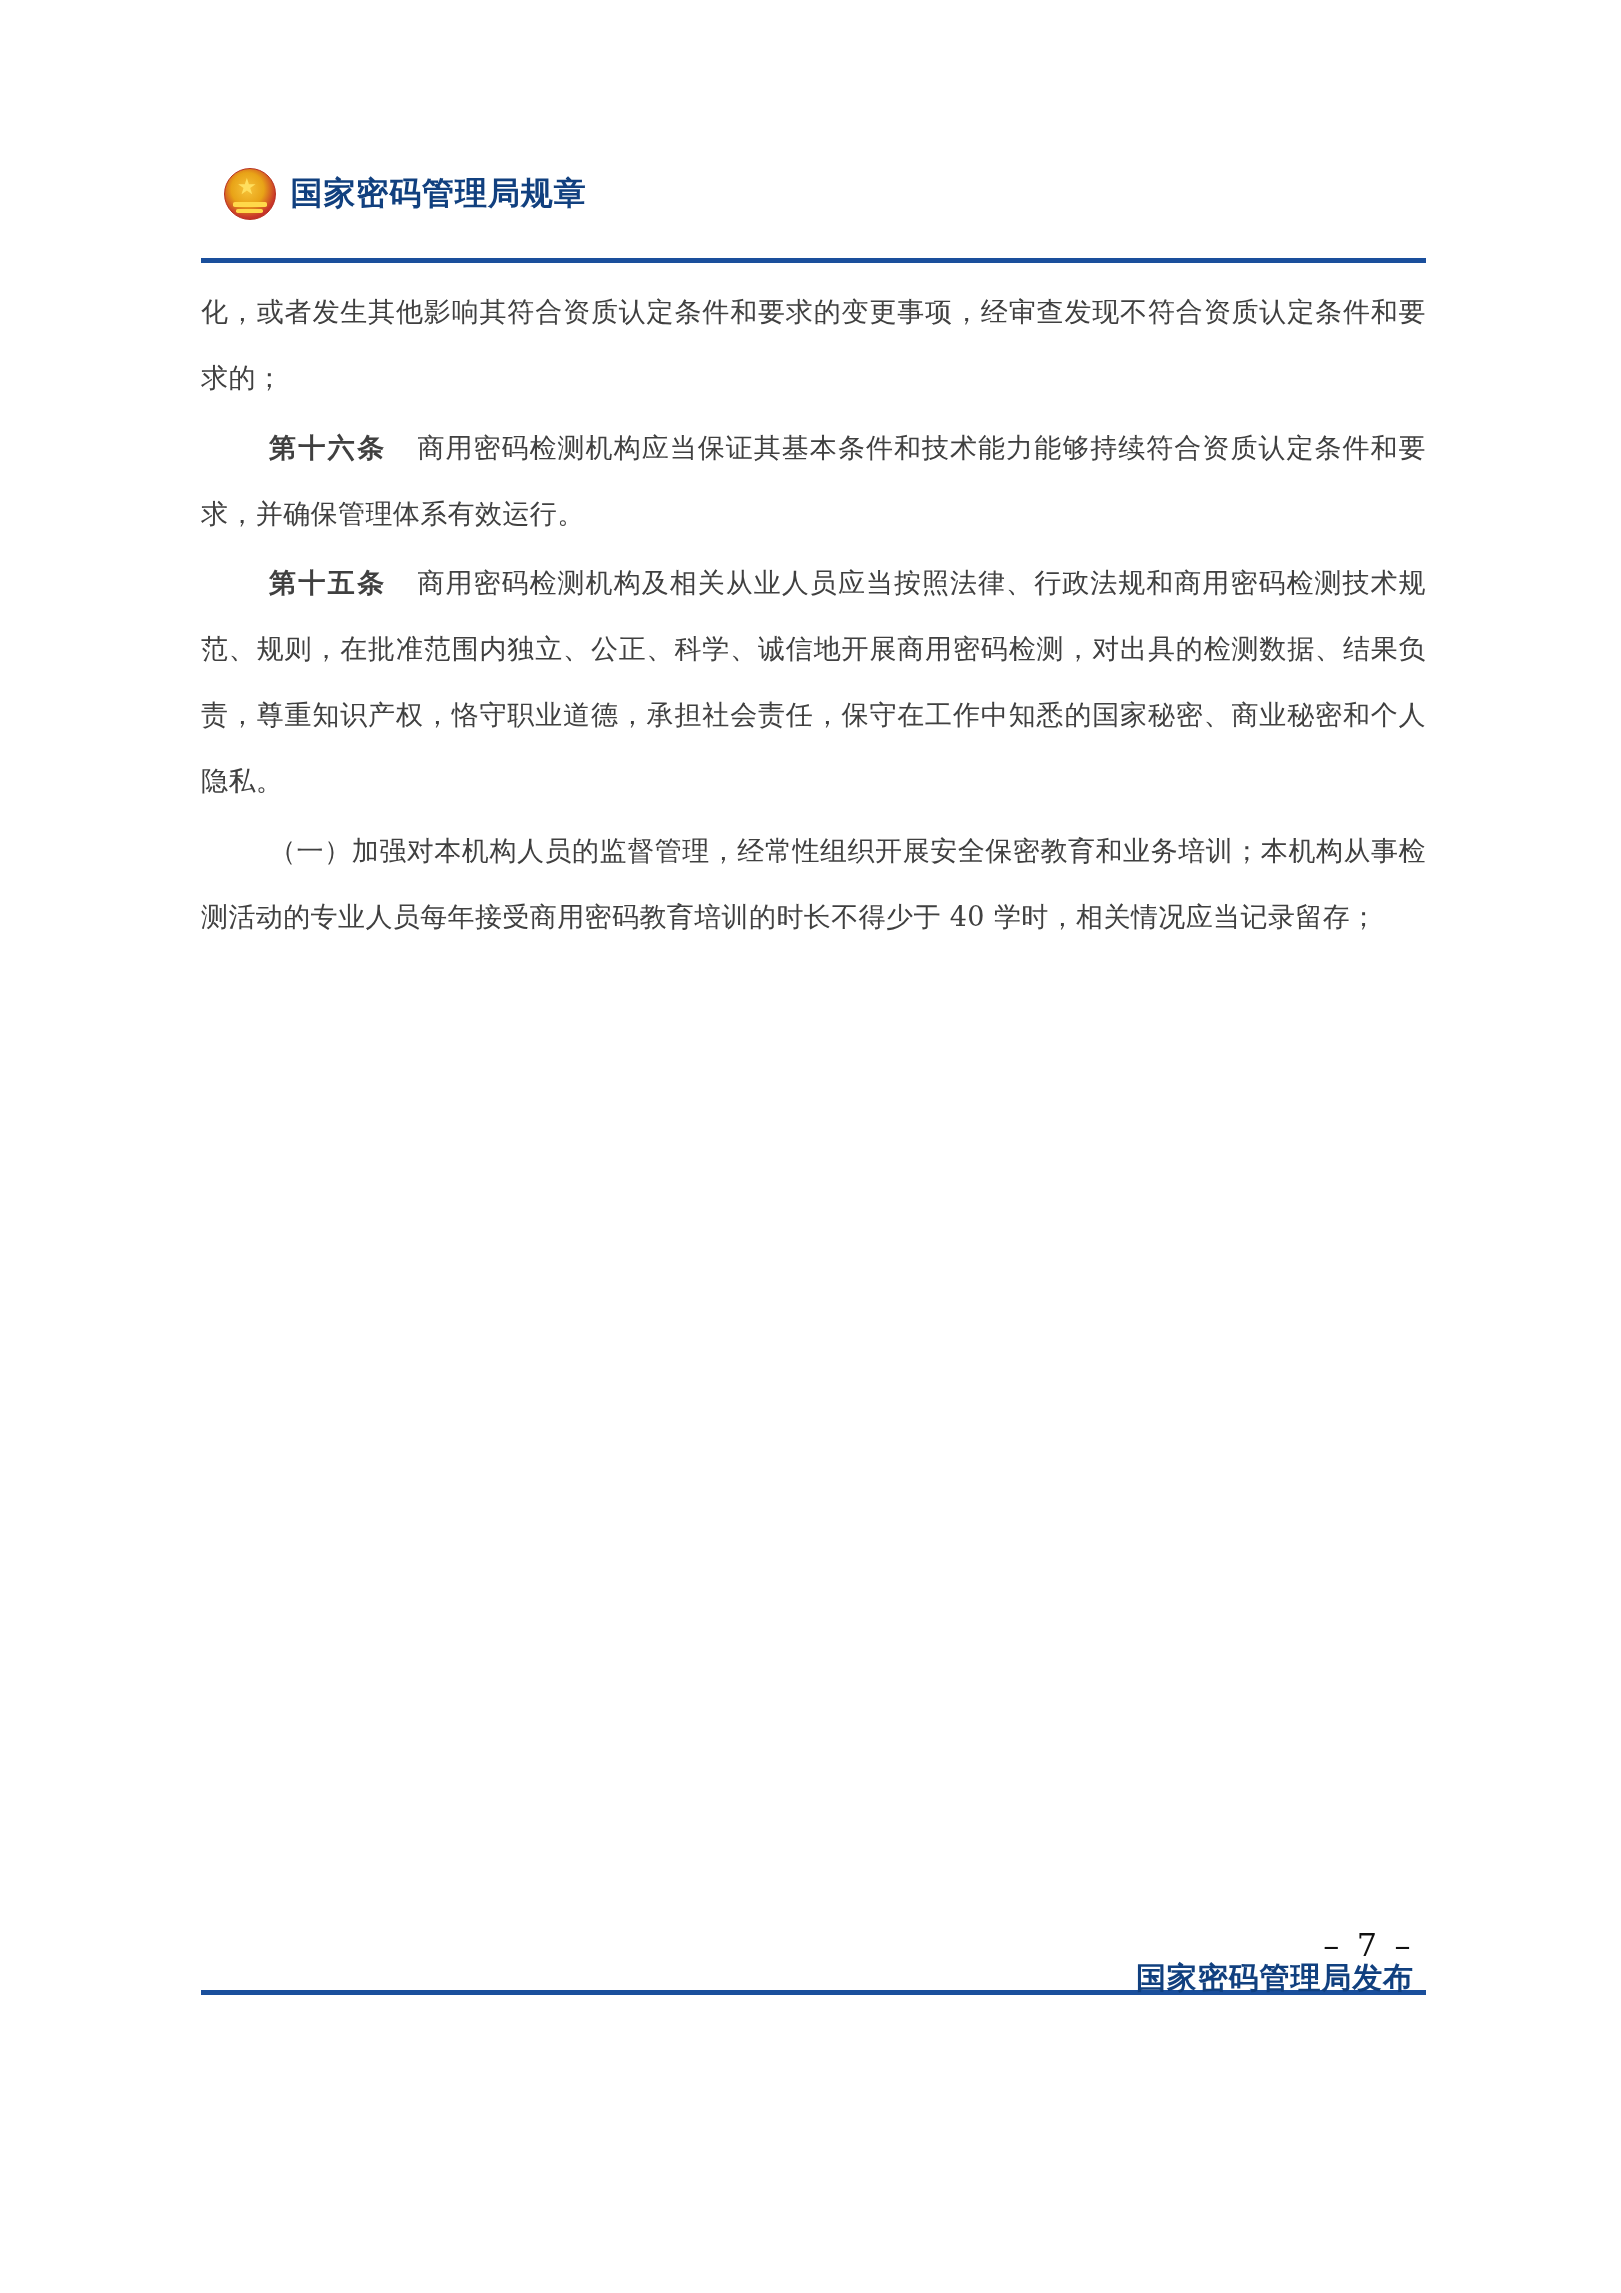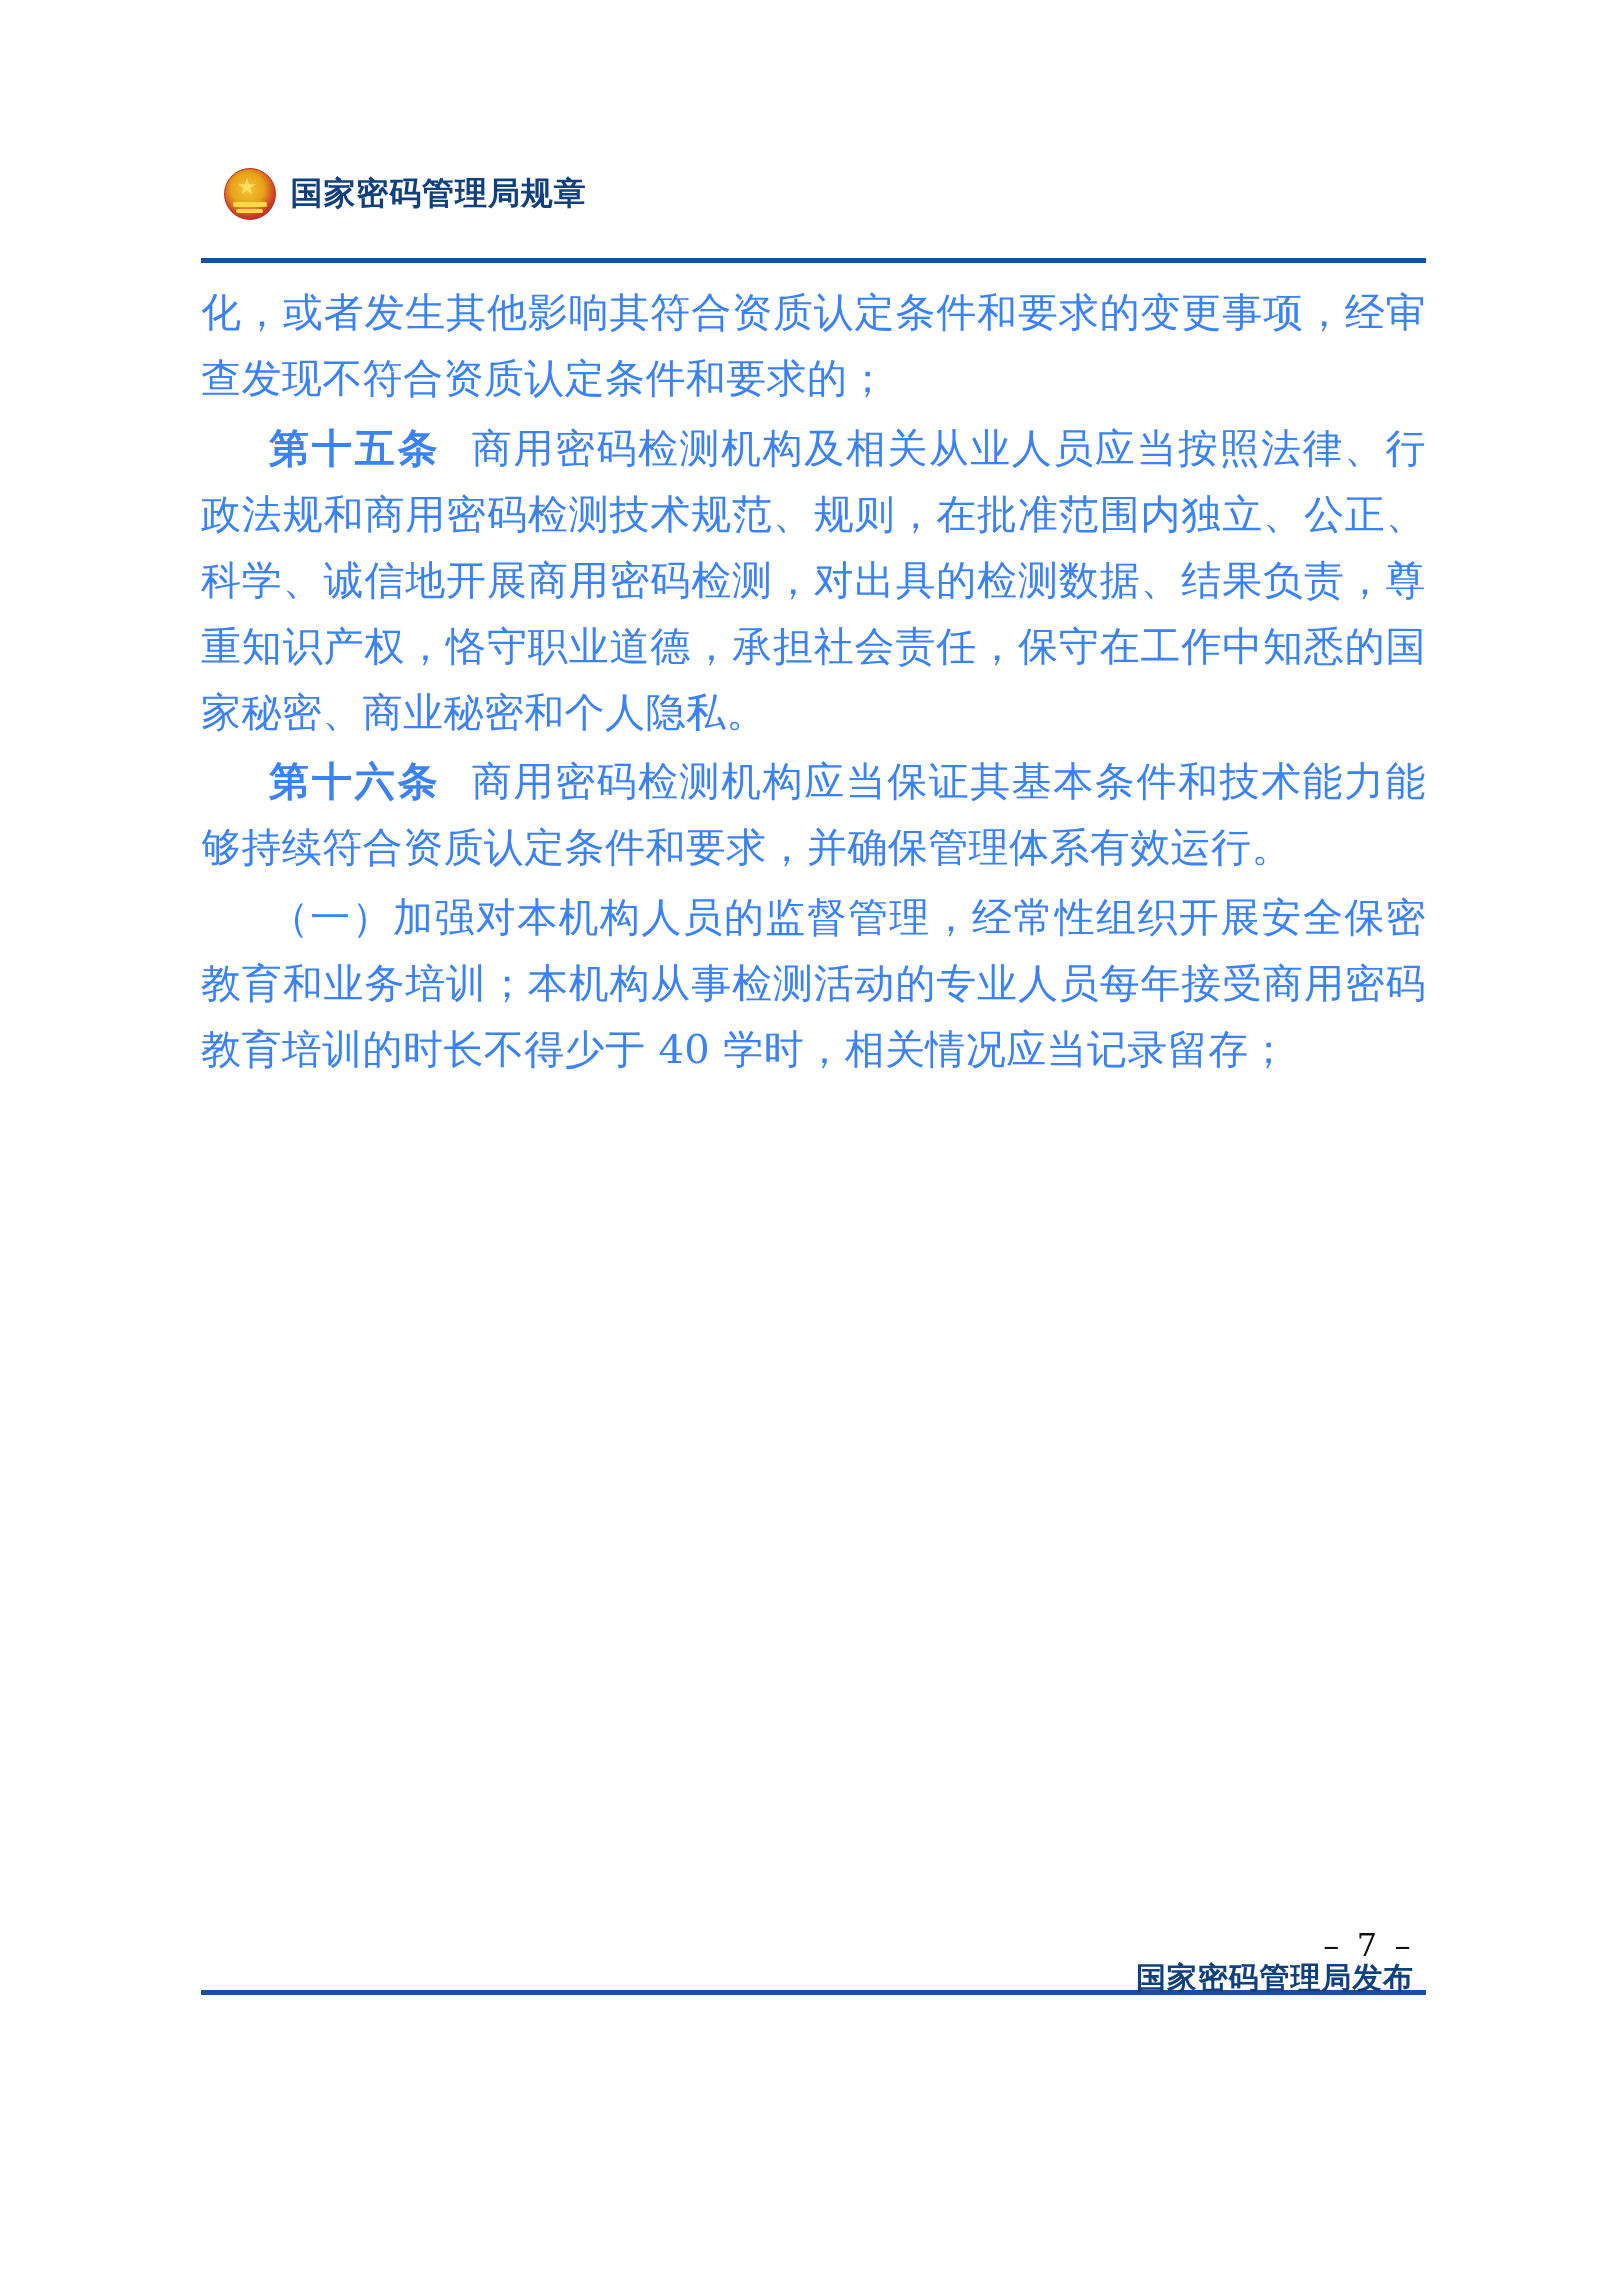--- a/index.html
+++ b/index.html
@@ -86,23 +86,23 @@
     height: 4.5px;
     background: #1a4f9c;
   }
 
   
   .content {
     position: absolute;
     left: 201px;
     top: 279px;
     width: 1225px;
-    font-size: 40px;
+    font-size: 27px;
     line-height: 66px;
-    color: #3b82f6;
+    color: #404040;
     letter-spacing: 0.4px;
     text-align: justify;
     text-justify: inter-ideograph;
   }
   .para {
     margin: 0 0 3.6px 0;
     text-indent: 0;
   }
   .para.indent {
     text-indent: 68px;
@@ -161,23 +161,23 @@
   </div>
 
   <div class="rule-top"></div>
 
   <div class="content">
 
     <p class="para">化，或者发生其他影响其符合资质认定条件和要求的变更事项，经审查发现不符合资质认定条件和要求的；</p>
 
 
 
+    <p class="para indent"><span class="art-label">第十六条</span><span class="art-gap"></span><span>商用密码检测机构应当保证其基本条件和技术能力能够持续符合资质认定条件和要求，并确保管理体系有效运行。</span></p>
+
     <p class="para indent"><span class="art-label">第十五条</span><span class="art-gap"></span><span>商用密码检测机构及相关从业人员应当按照法律、行政法规和商用密码检测技术规范、规则，在批准范围内独立、公正、科学、诚信地开展商用密码检测，对出具的检测数据、结果负责，尊重知识产权，恪守职业道德，承担社会责任，保守在工作中知悉的国家秘密、商业秘密和个人隐私。</span></p>
-
-    <p class="para indent"><span class="art-label">第十六条</span><span class="art-gap"></span><span>商用密码检测机构应当保证其基本条件和技术能力能够持续符合资质认定条件和要求，并确保管理体系有效运行。</span></p>
 
 
     <p class="para indent">（一）加强对本机构人员的监督管理，经常性组织开展安全保密教育和业务培训；本机构从事检测活动的专业人员每年接受商用密码教育培训的时长不得少于 40 学时，相关情况应当记录留存；</p>
 
 
   </div>
 
   <div class="page-number">– 7 –</div>
 
   <div class="rule-bottom"></div>

